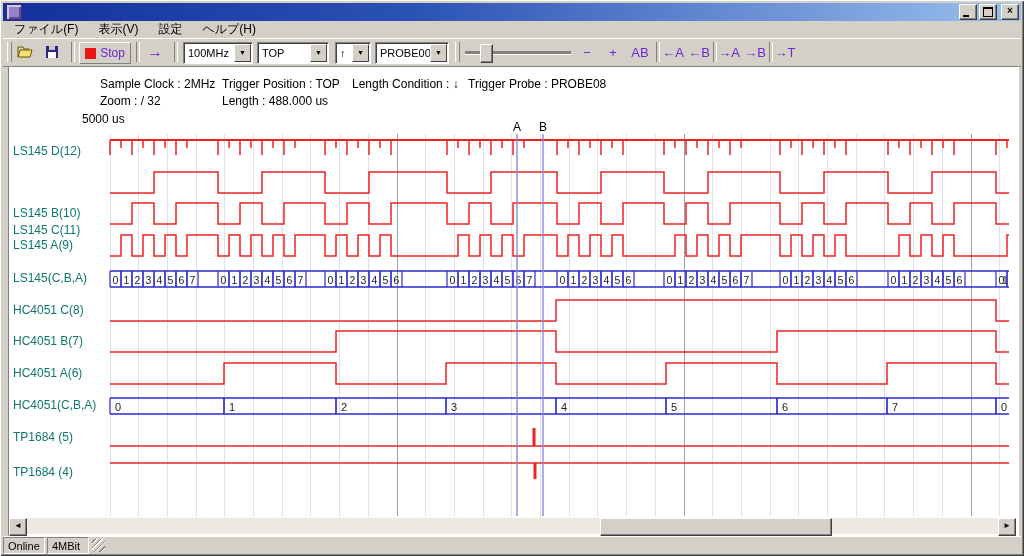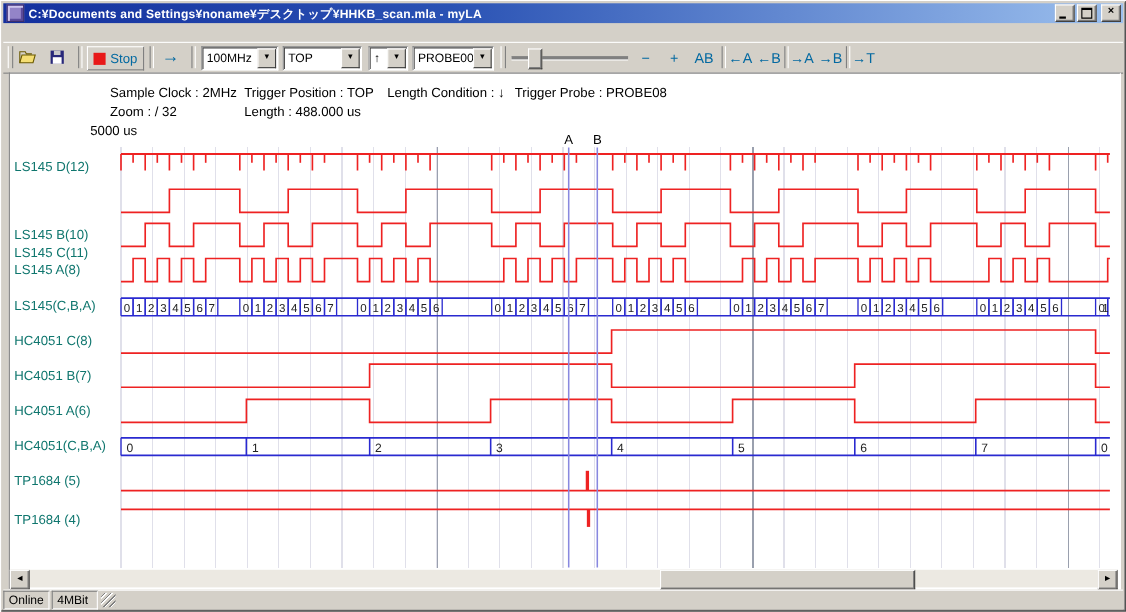--- a/index.html
+++ b/index.html
@@ -22,21 +22,21 @@
   .glyph-min{position:absolute;left:3px;bottom:2px;width:6px;height:2px;background:#000;}
   .glyph-max{position:absolute;left:3px;top:2px;width:8px;height:7px;border:1px solid #000;border-top-width:2px;}
   
   .menubar{left:3px;top:21px;right:3px;height:17px;display:flex;align-items:center;padding-left:5px;}
   .menuitem{padding:1px 6px;margin-right:8px;white-space:nowrap;}
   
   .toolbar{left:3px;top:38px;right:3px;height:27px;border-top:1px solid #fff;border-bottom:1px solid #808080;}
   .tsep{position:absolute;top:3px;height:20px;width:2px;border-left:1px solid #808080;border-right:1px solid #fff;}
   .tgrip{position:absolute;top:3px;height:20px;width:3px;border-left:1px solid #fff;border-right:1px solid #808080;}
   .tbtn{position:absolute;top:3px;height:20px;display:flex;align-items:center;justify-content:center;
-        font-size:13px;color:#0369a1;}
+        font-size:13px;color:#6d28d9;}
   .stopbtn{border:1px solid;border-color:#fff #808080 #808080 #fff;background:#d4d0c8;font-size:12px;gap:4px;}
   .stopsq{width:11px;height:11px;background:#e81818;display:inline-block;}
   .combo{position:absolute;top:3px;height:20px;background:#fff;border:1px solid;border-color:#808080 #fff #fff #808080;
          box-shadow:inset 1px 1px 0 #404040;display:flex;align-items:center;}
   .combo-text{flex:1;padding-left:4px;font-size:11px;white-space:nowrap;overflow:hidden;}
   .combo-btn{width:15px;height:16px;margin-right:1px;background:#d4d0c8;border:1px solid;border-color:#fff #404040 #404040 #fff;
              font-size:7px;line-height:15px;text-align:center;color:#000;flex:0 0 15px;}
   .slider-groove{position:absolute;top:12px;height:3px;background:#808080;box-shadow:0 1px 0 #fff;}
   .slider-thumb{position:absolute;top:5px;width:11px;height:17px;background:#d4d0c8;
                 border:1px solid;border-color:#fff #404040 #404040 #fff;box-shadow:inset -1px -1px 0 #808080;}
@@ -60,32 +60,37 @@
         background:repeating-linear-gradient(135deg,transparent 0 2px,#808080 2px 3px,#fff 3px 4px);}
   #plot-svg{position:absolute;left:0;top:0;}
 </style>
 </head>
 <body>
 
 <div class="win">
 
   <div class="abs titlebar">
     <div class="appicon"></div>
-    <span class="titletext">C:¥Documents and Settings¥noname¥デスクトップ¥HHKB_scan.mla - myLA</span>
     <div class="winbtns">
       <div class="wbtn">
           <div class="glyph-min"></div>
         </div>
       <div class="wbtn">
           <div class="glyph-max"></div>
         </div>
       <div class="wbtn close">×</div>
     </div>
   </div>
 
+  <div class="abs menubar">
+    <span class="menuitem">ファイル(F)</span>
+    <span class="menuitem">表示(V)</span>
+    <span class="menuitem">設定</span>
+    <span class="menuitem">ヘルプ(H)</span>
+  </div>
 
   <div class="abs toolbar">
     <div class="tgrip" style="left:4px"></div>
     <div class="tbtn" style="left:12px;width:22px">
       <svg width="18" height="14">
         <polygon points="1,12 3,5 15,5 13,12" fill="#f5de73" stroke="#6b5a00"></polygon>
         <path d="M1,12 L1,2 L6,2 L7,4 L12,4" fill="none" stroke="#6b5a00"></path>
       </svg>
     </div>
     <div class="tbtn" style="left:38px;width:22px">
@@ -143,21 +148,21 @@
   <div class="hdrtext" style="left:352px;top:77px">Length Condition : ↓</div>
   <div class="hdrtext" style="left:468px;top:77px">Trigger Probe : PROBE08</div>
   <div class="hdrtext" style="left:100px;top:94px">Zoom : /  32</div>
   <div class="hdrtext" style="left:222px;top:94px">Length : 488.000 us</div>
   <div class="hdrtext" style="left:82px;top:112px">5000 us</div>
 
   <div id="row-labels">
       <div class="row-label" style="top: 144px;">LS145 D(12)</div>
       <div class="row-label" style="top: 175px; margin-top: 48px;">LS145 C(11)</div>
       <div class="row-label" style="top: 206px;">LS145 B(10)</div>
-      <div class="row-label" style="top: 238px;">LS145 A(8)</div>
+      <div class="row-label" style="top: 238px;">LS145 A(9)</div>
       <div class="row-label" style="top: 271px;">LS145(C,B,A)</div>
       <div class="row-label" style="top: 303px;">HC4051 C(8)</div>
       <div class="row-label" style="top: 334px;">HC4051 B(7)</div>
       <div class="row-label" style="top: 366px;">HC4051 A(6)</div>
       <div class="row-label" style="top: 398px; text-align: center;">HC4051(C,B,A)</div>
       <div class="row-label" style="top: 430px;">TP1684 (5)</div>
       <div class="row-label" style="top: 465px;">TP1684 (4)</div>
     </div>
 
   <svg id="plot-svg" width="1024" height="556">

